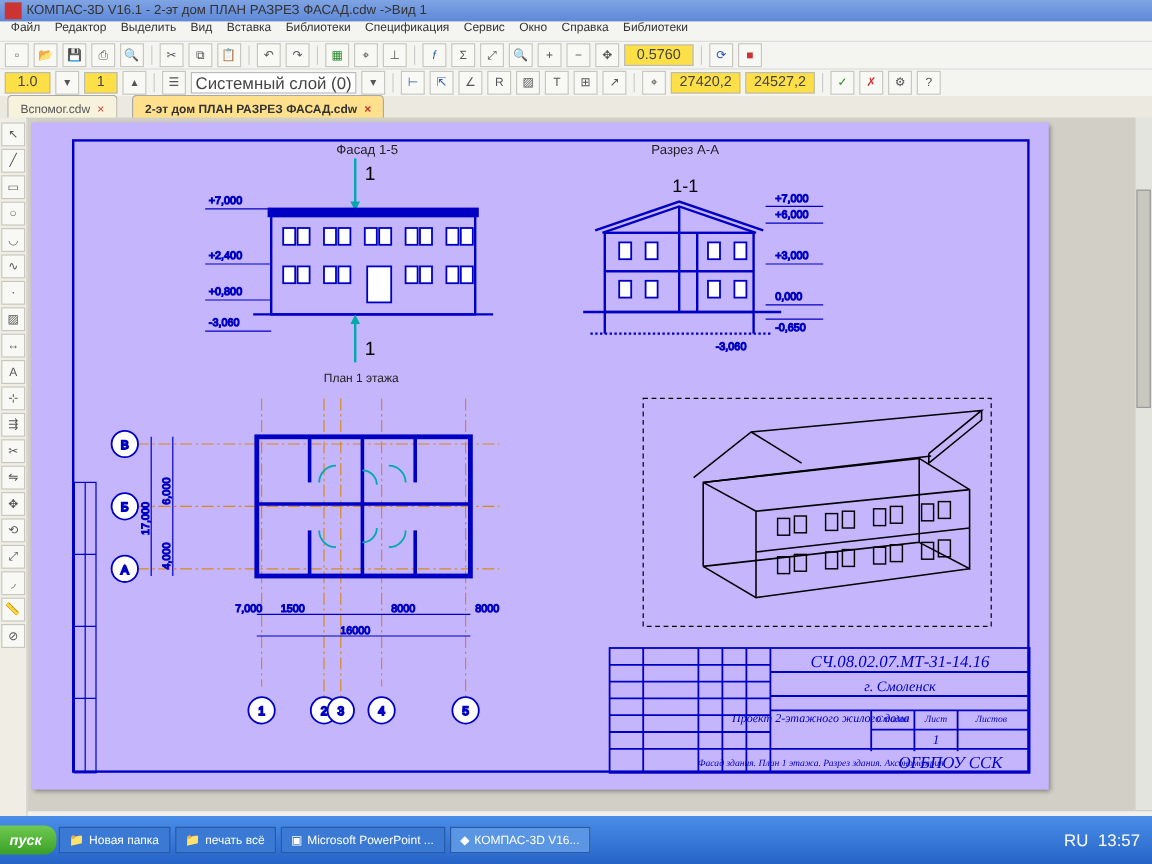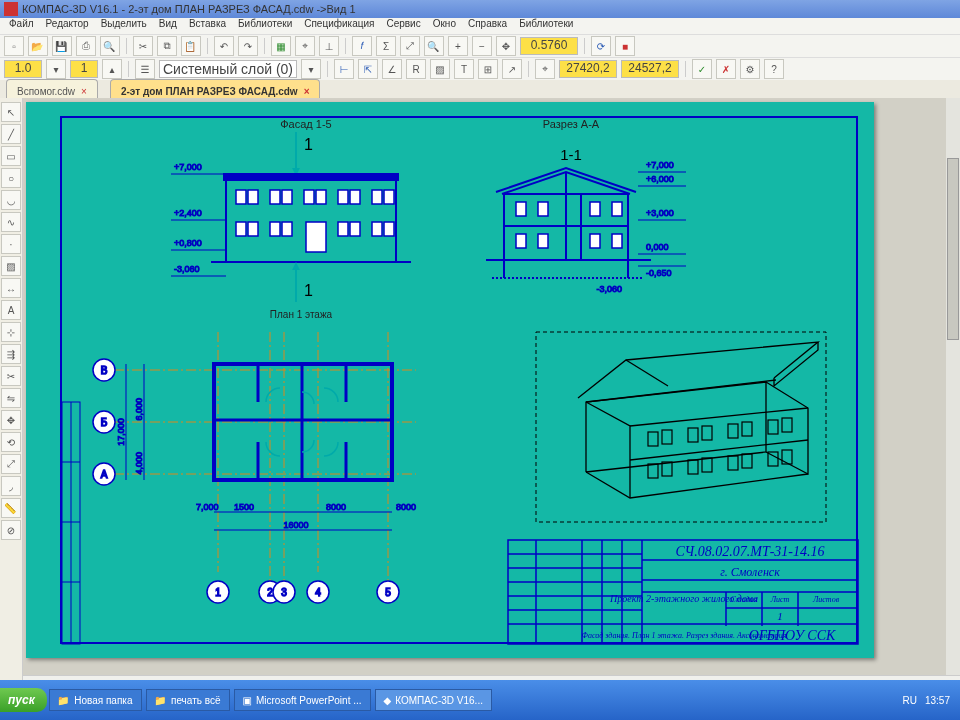--- a/index.html
+++ b/index.html
@@ -28,31 +28,31 @@
   .tab .x{color:#c33;cursor:pointer}
   
   .sidepal{position:absolute;left:0;top:98px;width:22px;bottom:24px;background:#f0eee4;border-right:1px solid #ccc;display:flex;flex-direction:column;gap:2px;padding-top:4px;align-items:center;z-index:5}
   .ptool{width:18px;height:18px;border:1px solid #c8c8c0;background:#f8f8f4;display:flex;align-items:center;justify-content:center;font-size:10px;color:#555}
   
   .canvas-wrap{position:absolute;left:22px;right:14px;top:98px;bottom:34px;background:#d2d0c6;overflow:hidden}
   .scroll-v{position:absolute;right:0;top:98px;width:14px;bottom:34px;background:#e4e4de;border-left:1px solid #bbb}
   .scroll-v .thumb{position:absolute;left:1px;right:1px;top:60px;height:180px;background:#c8c8c0;border:1px solid #999}
   .scroll-h{position:absolute;left:22px;right:14px;height:14px;bottom:20px;background:#e4e4de;border-top:1px solid #bbb}
   .scroll-h .thumb{position:absolute;top:1px;bottom:1px;left:120px;width:350px;background:#c8c8c0;border:1px solid #999}
-  .page{position:absolute;left:4px;top:4px;width:848px;height:556px;background:#14b8a6;box-shadow:2px 2px 4px rgba(0,0,0,.4)}
+  .page{position:absolute;left:4px;top:4px;width:848px;height:556px;background:#c4b5fd;box-shadow:2px 2px 4px rgba(0,0,0,.4)}
   .frame{position:absolute;left:34px;top:14px;right:16px;bottom:14px;border:2px solid #0000c4}
   
   svg{position:absolute;left:0;top:0}
   
   .statusbar{position:absolute;left:0;bottom:0;right:0;height:20px;background:#f0f0ec;border-top:1px solid #ccc;font-size:10px;color:#555;display:flex;align-items:center;padding:0 6px}
   
   .winbar{position:absolute;left:0;right:0;bottom:0;height:40px;background:linear-gradient(#4a8ee8,#2664c8);display:flex;align-items:center;z-index:40}
   .startbtn{height:24px;background:linear-gradient(#6fc950,#3aa028);color:#fff;font-weight:bold;padding:0 12px 0 8px;display:flex;align-items:center;border-radius:0 10px 10px 0;font-style:italic;font-size:12px}
   .taskbtn{height:20px;margin:2px;background:#3a7ad4;border:1px solid #2a5aa4;color:#fff;font-size:10px;padding:0 8px;display:flex;align-items:center;gap:4px;max-width:140px;overflow:hidden;white-space:nowrap}
-  .tray{margin-left:auto;color:#fff;font-size:10px;padding:0 10px;display:flex;align-items:flex-start;gap:8px}
+  .tray{margin-left:auto;color:#fff;font-size:14px;padding:0 10px;display:flex;align-items:flex-start;gap:8px}
   .tbl{font-family:'Times New Roman',serif;font-style:italic;font-size:12px;fill:#0000c4}
 </style>
 </head>
 <body>
 
 <div class="app-wrap">
 
   <div class="titlebar">
     <div class="icon"></div>
     <span>КОМПАС-3D V16.1 - 2-эт дом ПЛАН РАЗРЕЗ ФАСАД.cdw -&gt;Вид 1</span>

